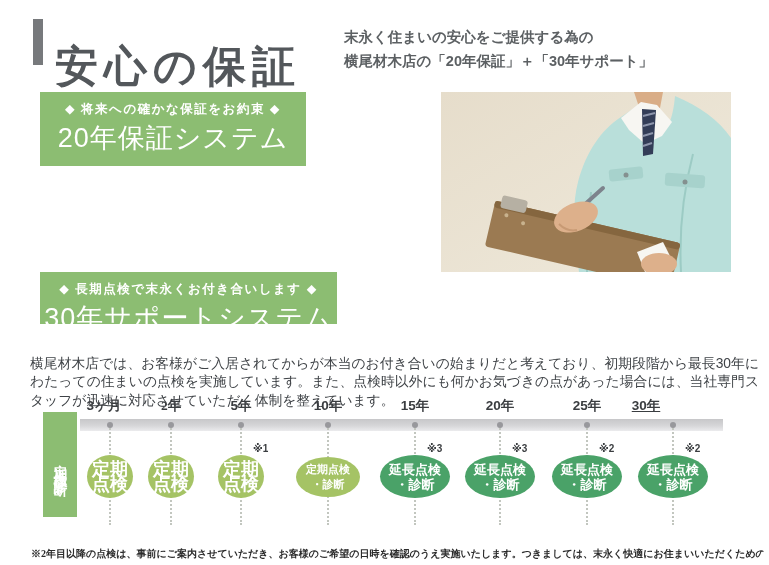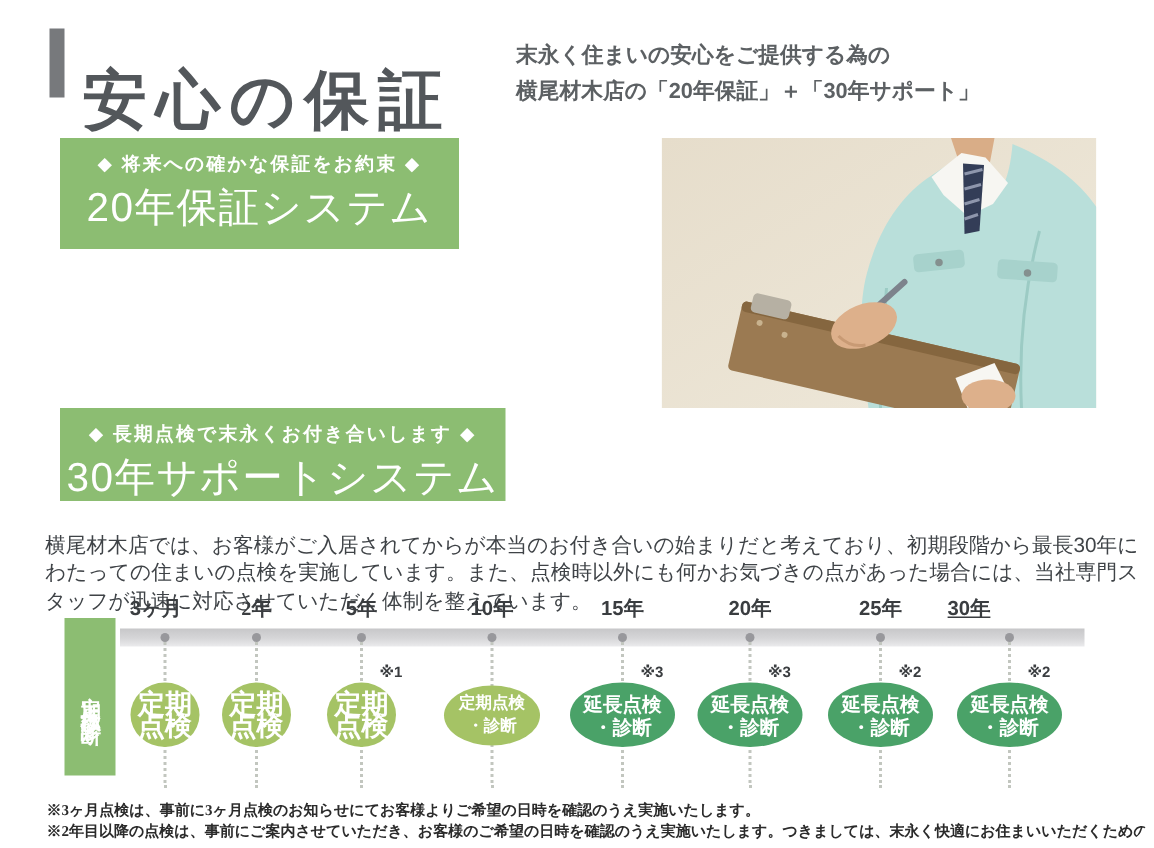--- a/index.html
+++ b/index.html
@@ -17,21 +17,21 @@
   }
   .subtitle{
     position:absolute;left:344px;top:25px;font-size:14.5px;line-height:24px;
     color:#5c6063;font-weight:bold;white-space:nowrap;
   }
   
   .banner{
     position:absolute;background:var(--banner-green,#8cbd72);color:#fff;text-align:center;
   }
   .banner-1{left:40px;top:92px;width:266px;height:74px;}
-  .banner-2{left:40px;top:272px;width:297px;height:62px;}
+  .banner-2{left:40px;top:272px;width:297px;height:52px;}
   .banner .tagline{font-size:12.5px;letter-spacing:1.5px;margin-top:9px;font-weight:bold;white-space:nowrap;}
   .banner .big{font-size:27px;letter-spacing:1px;margin-top:2px;font-weight:500;white-space:nowrap;}
   
   .body-text{position:absolute;color:var(--body-text,#3f4347);font-size:14.2px;line-height:18.6px;text-align:justify;}
   .body-1{left:33px;top:159px;width:406px;}
   .body-2{left:30px;top:341px;width:729px;font-size:13.8px;}
   
   .photo{position:absolute;left:441px;top:92px;width:290px;height:180px;overflow:hidden;}
   
   .axis-label{
@@ -196,16 +196,15 @@
         <div class="tl-dot" style="left: 670px;"></div>
         <div class="tl-dotline" style="left: 672px;"></div>
         <div class="tl-node extended" style="left: 638px;">
           <span>延長点検</span>
           <span>・診断</span>
         </div>
         <div class="tl-note" style="left: 685px;">※2</div>
       </div>
   </div>
 
-  <div class="footnote footnote-1">※3ヶ月点検は、事前に3ヶ月点検のお知らせにてお客様よりご希望の日時を確認のうえ実施いたします。</div>
   <div class="footnote footnote-2">※2年目以降の点検は、事前にご案内させていただき、お客様のご希望の日時を確認のうえ実施いたします。つきましては、末永く快適にお住まいいただくためのご提案をさせていただきます。</div>
 
 </div>
 
 </body></html>

